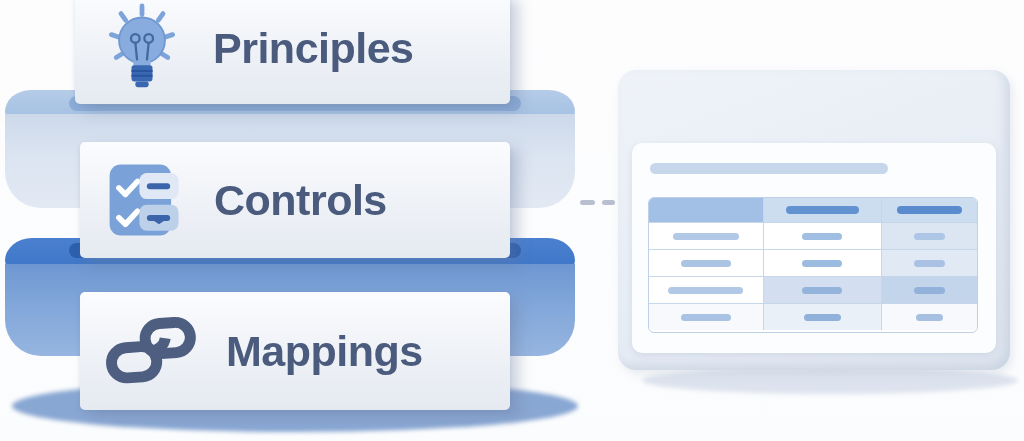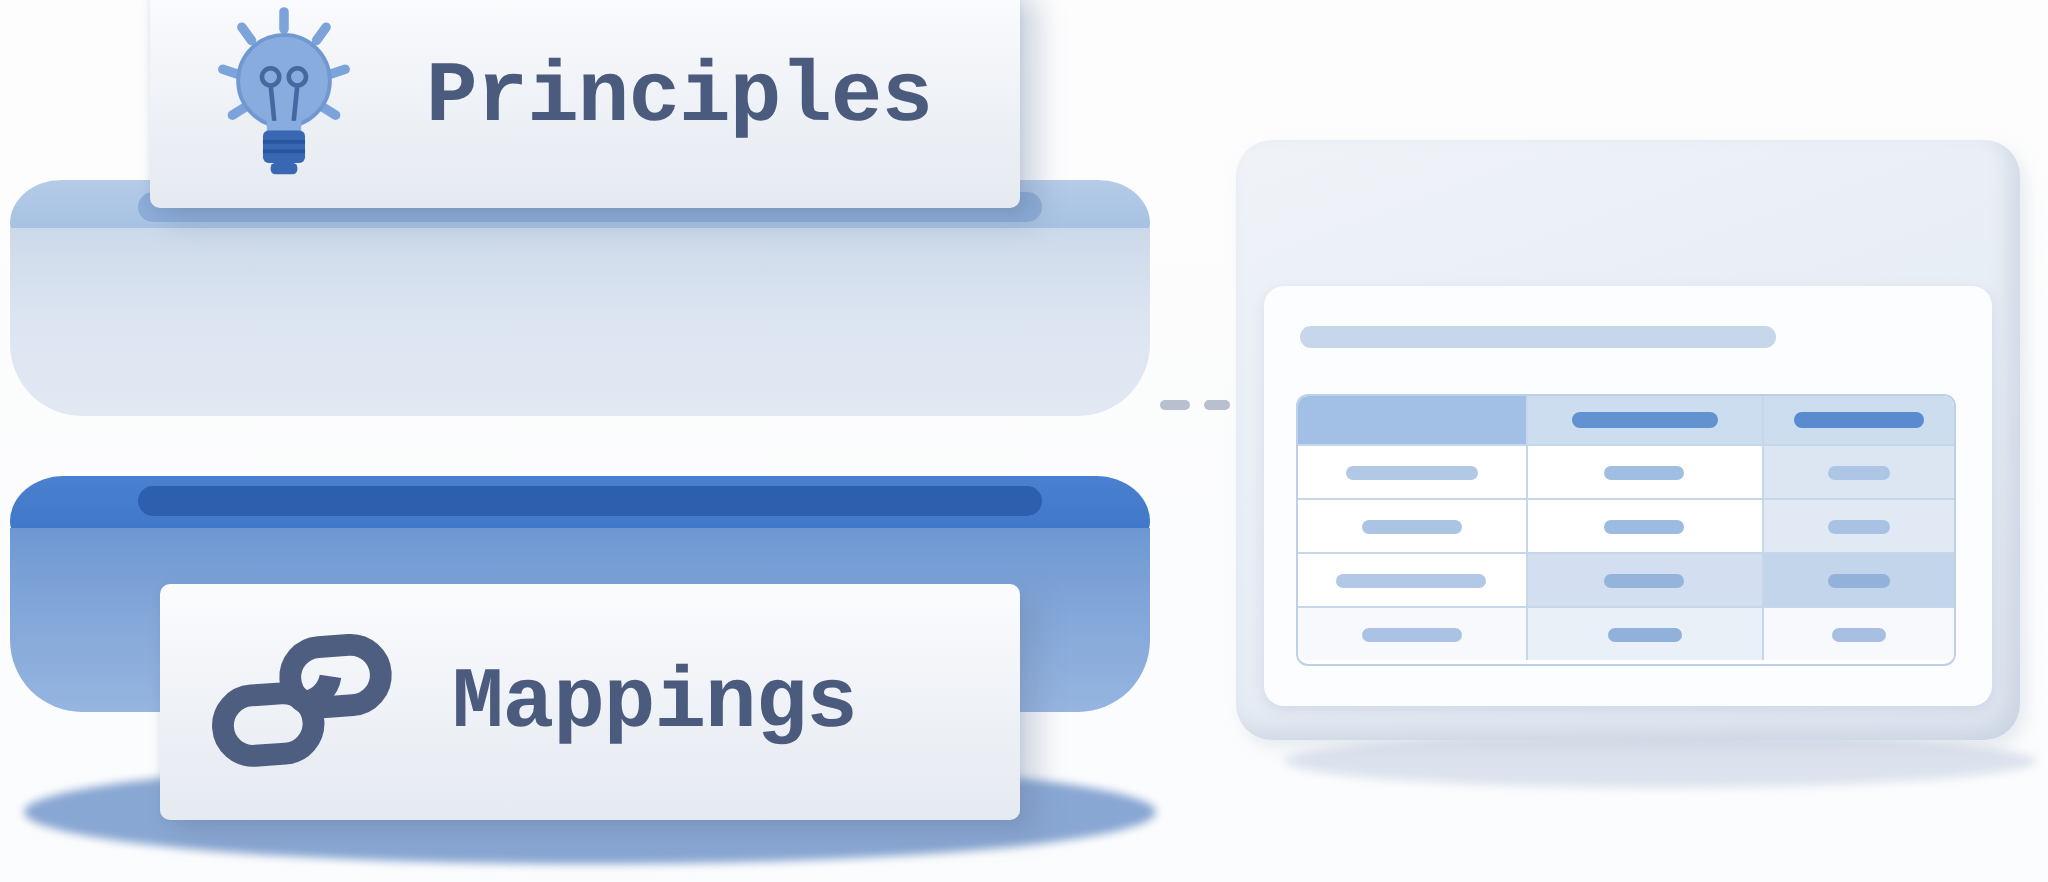--- a/index.html
+++ b/index.html
@@ -1,18 +1,18 @@
 <!DOCTYPE html>
 <html><head>
 <meta charset="utf-8">
 <style>
   html,body{margin:0;padding:0;background:#ffffff;}
   .scene{position:relative;width:1024px;height:441px;overflow:hidden;
          background:linear-gradient(180deg,#fdfdfe 0%,#fbfcfd 100%);
-         font-family:Liberation Mono, monospace;}
+         font-family:Liberation Sans, sans-serif;}
 
   
   .ellipse-shadow{position:absolute;border-radius:50%;}
   .shadow-left{left:12px;top:380px;width:566px;height:52px;background:#89a7d3;filter:blur(2px);}
   .shadow-right{left:642px;top:367px;width:376px;height:27px;background:#dde3ee;filter:blur(2px);}
 
   .slab{position:absolute;left:5px;width:570px;}
   .slab-top{position:absolute;left:0;right:0;top:0;}
   .slab-face{position:absolute;left:0;right:0;bottom:0;border-radius:0 0 36px 36px;}
   .slot{position:absolute;border-radius:8px;}
@@ -101,20 +101,35 @@
         </g>
         <rect x="36" y="60" width="18" height="6" fill="#88acde"></rect>
         <rect x="34" y="65" width="22" height="17" rx="3" fill="#3a67b2"></rect>
         <path d="M34,71 h22 M34,76 h22" stroke="#29549e" stroke-width="2"></path>
         <rect x="38" y="82" width="14" height="6" rx="2.5" fill="#3a67b2"></rect>
       </svg>
     </span>
     <span class="label">Principles</span>
   </div>
 
+  <div class="card card-controls">
+    <span class="icon">
+      <svg width="82" height="86" viewBox="0 0 88 92">
+        <rect x="6" y="8" width="66" height="76" rx="12" fill="#7aa2d8"></rect>
+        <path d="M16,33 l7,7 l13,-14" fill="none" stroke="#ffffff" stroke-width="6" stroke-linecap="round" stroke-linejoin="round"></path>
+        <path d="M16,65 l7,7 l13,-14" fill="none" stroke="#ffffff" stroke-width="6" stroke-linecap="round" stroke-linejoin="round"></path>
+        <rect x="38" y="17" width="42" height="28" rx="8" fill="#dfe8f4"></rect>
+        <rect x="46" y="28" width="25" height="6.5" rx="3.2" fill="#3c64ab"></rect>
+        <rect x="38" y="51" width="42" height="28" rx="8" fill="#bcd0ea"></rect>
+        <rect x="46" y="62" width="25" height="6.5" rx="3.2" fill="#3c64ab"></rect>
+        <path d="M53,68 l6,4 l6,-4 z" fill="#3c64ab"></path>
+      </svg>
+    </span>
+    <span class="label">Controls</span>
+  </div>
 
   <div class="card card-mappings">
     <span class="icon">
       <svg width="94" height="72" viewBox="0 0 112 84">
         <g transform="rotate(-4 56 42)" fill="none" stroke="#4d5e81" stroke-width="13">
           <rect x="50" y="10" width="54" height="36" rx="18"></rect>
           <rect x="8" y="36" width="54" height="36" rx="18"></rect>
           <path d="M56,42 a18,18 0 0 0 18,-14" stroke-width="13"></path>
         </g>
       </svg>

